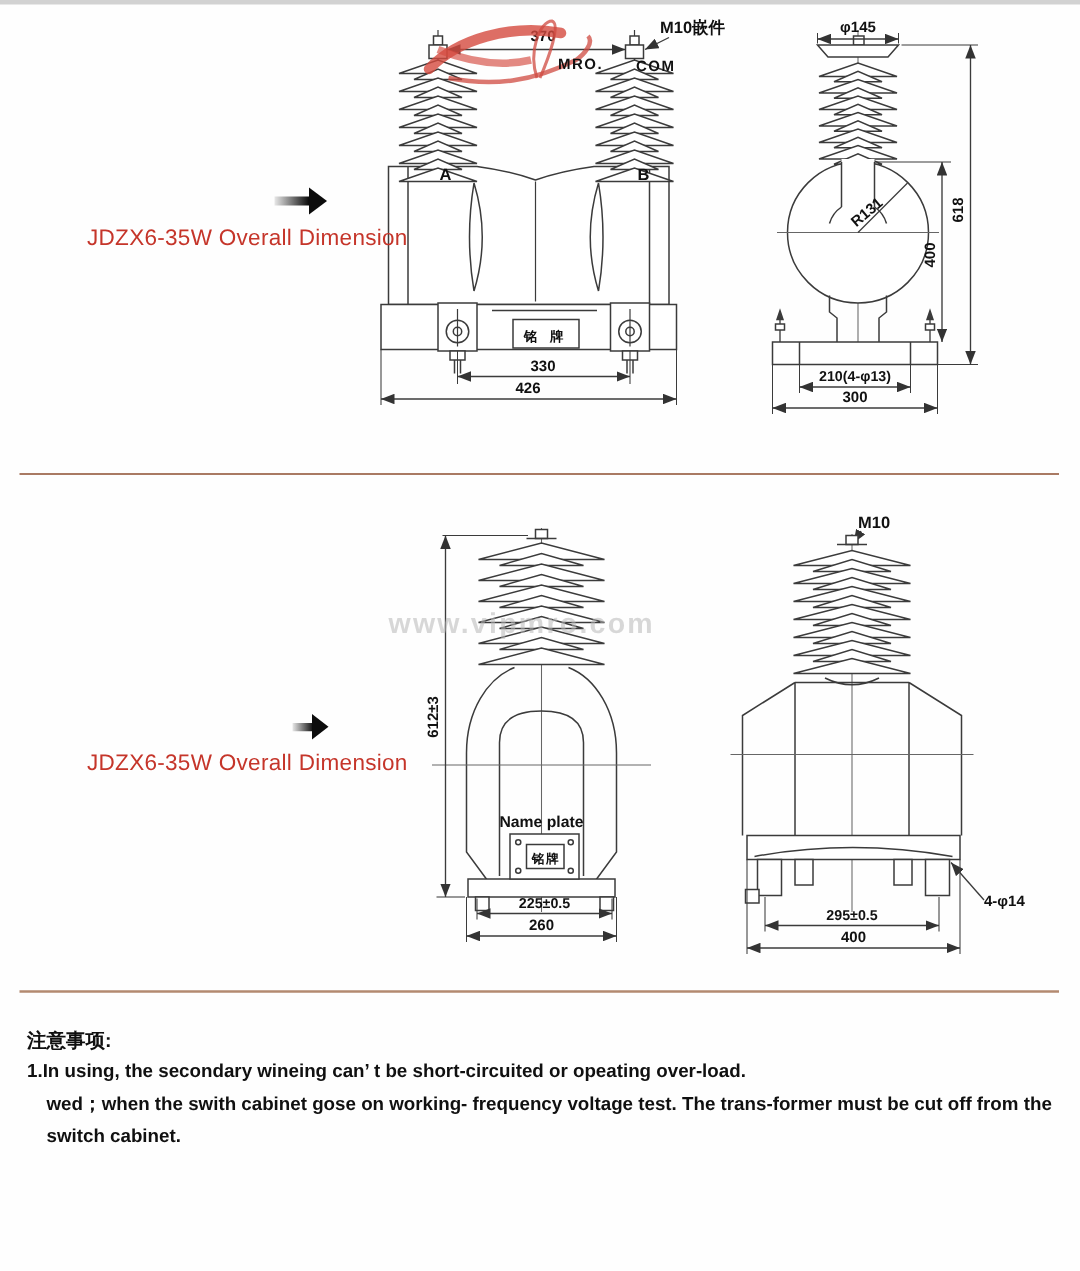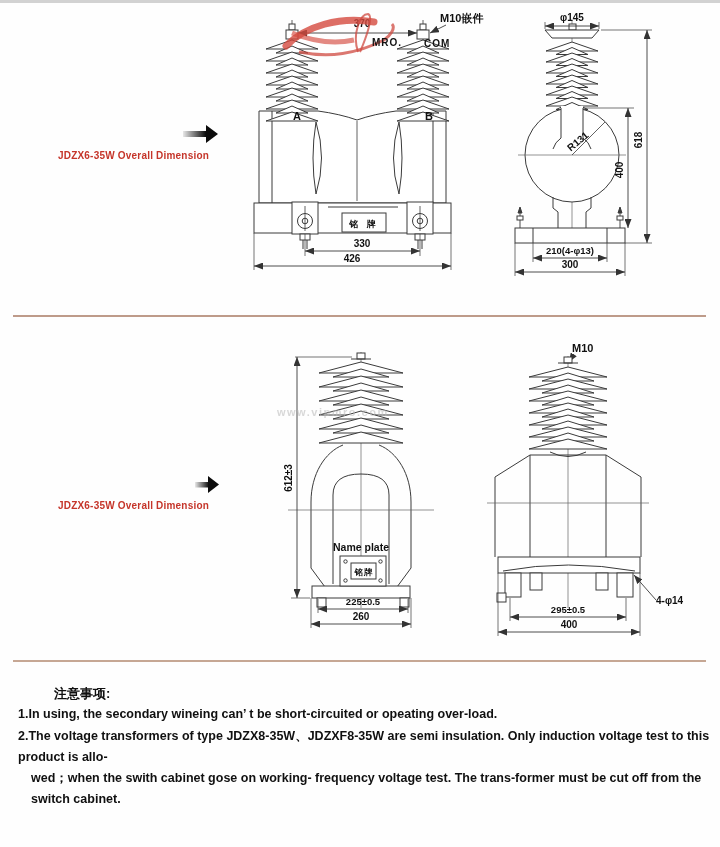--- a/index.html
+++ b/index.html
@@ -6,28 +6,28 @@
   .page{position:relative;width:720px;height:847px;background:#fefefe;overflow:hidden;
         font-family:"Liberation Sans",sans-serif;}
   .top-edge{position:absolute;left:0;top:0;width:720px;height:3px;background:#d2d2d2;}
   svg.art{position:absolute;left:0;top:0;}
   svg text{fill:#111;stroke:none;font-family:"Liberation Sans",sans-serif;font-weight:bold;font-size:10px;}
   svg text.t9{font-size:9.5px;}
   svg text.t11{font-size:11px;}
   svg text.np{font-size:9px;letter-spacing:3px;}
   svg text.np2{font-size:8.5px;letter-spacing:1px;}
   svg text.nplate-en{font-size:10.5px;}
-  .sec-label{position:absolute;color:#c5352a;font-weight:bold;font-size:10px;letter-spacing:.2px;white-space:nowrap;}
+  .sec-label{position:absolute;color:#c5352a;font-weight:normal;font-size:15px;letter-spacing:.2px;white-space:nowrap;}
   .lbl1{left:58px;top:150px;}
   .lbl2{left:58px;top:500px;}
-  .wm-url{position:absolute;left:277px;top:406px;font-weight:bold;font-size:11px;color:#b9b9b9;
+  .wm-url{position:absolute;left:259px;top:406px;font-weight:bold;font-size:19px;color:#b9b9b9;
           opacity:.55;letter-spacing:1.5px;white-space:nowrap;}
   .notes{position:absolute;left:18px;top:683px;width:694px;color:#101010;
          font-weight:bold;font-size:12.5px;line-height:21.3px;}
-  .notes .zt{font-size:13px;margin-left:36px;}
+  .notes .zt{font-size:13px;}
   .notes .indent{padding-left:13px;}
 </style>
 </head>
 <body>
 
 <div class="page">
   <div class="top-edge"></div>
 
   <svg class="art" width="720" height="847" viewBox="0 0 720 847">
     <defs>
@@ -306,16 +306,15 @@
   </svg>
 
   <div class="sec-label lbl1">JDZX6-35W Overall Dimension</div>
   <div class="sec-label lbl2">JDZX6-35W Overall Dimension</div>
 
   <div class="wm-url">www.vipmro.com</div>
 
   <div class="notes">
     <div class="zt">注意事项:</div>
     <div>1.In using, the secondary wineing can’ t be short-circuited or opeating over-load.</div>
-    <div>2.The voltage transformers of type JDZX8-35W、JDZXF8-35W are semi insulation. Only induction voltage test to this product is allo-</div>
     <div class="indent">wed；when the swith cabinet gose on working- frequency voltage test. The trans-former must be cut off from the switch cabinet.</div>
   </div>
 </div>
 
 </body></html>

